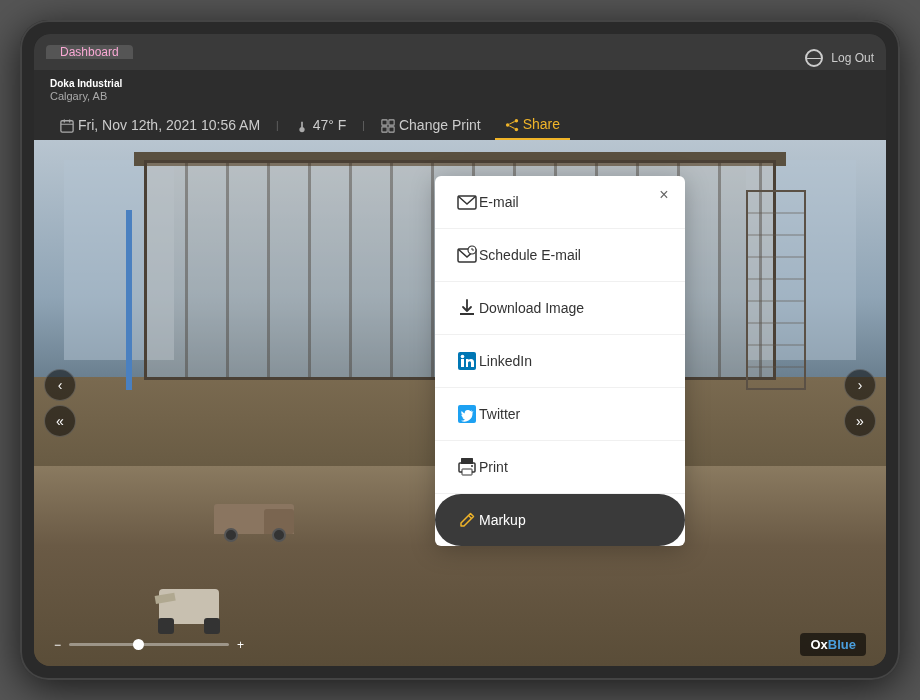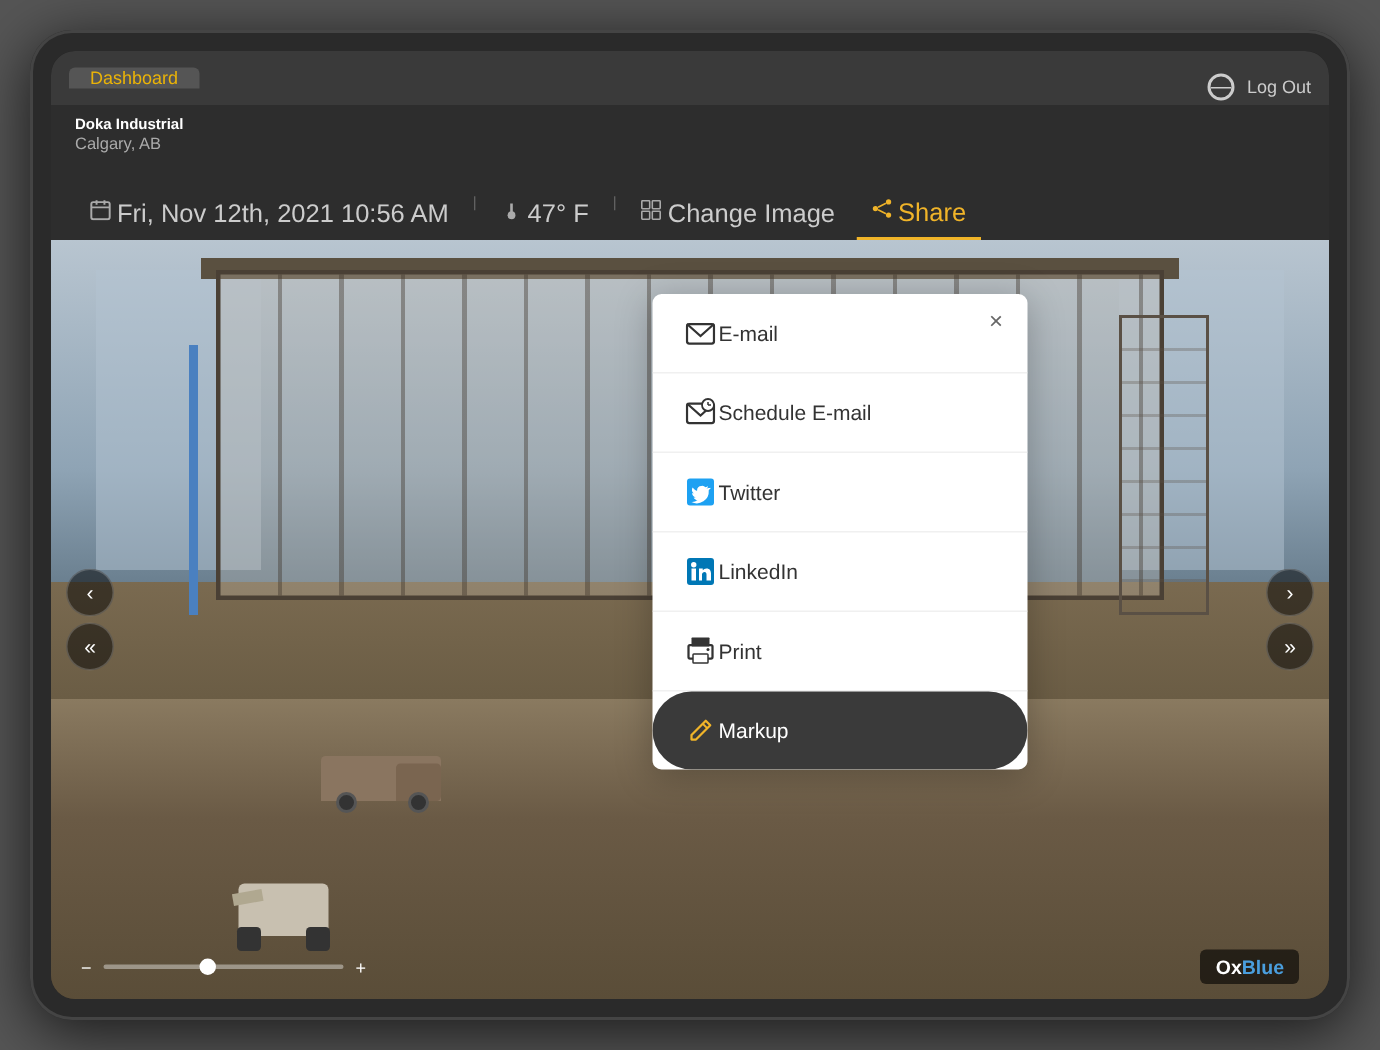--- a/index.html
+++ b/index.html
@@ -36,21 +36,21 @@
       background: #3a3a3a;
       height: 36px;
       display: flex;
       align-items: center;
       padding: 0 12px;
       justify-content: space-between;
       flex-shrink: 0;
     }
     .tab-dashboard {
       background: #555;
-      color: #eab308;
+      color: #f9a8d4;
       font-size: 12px;
       padding: 0 14px;
       border-radius: 4px 4px 0 0;
     }
     .top-bar-right {
       display: flex;
       align-items: center;
       gap: 8px;
       color: #ccc;
       font-size: 12px;
@@ -93,28 +93,27 @@
     }
     .toolbar {
       display: flex;
       align-items: center;
       gap: 4px;
       margin-top: 8px;
       padding-bottom: 0;
     }
     .toolbar-item {
       color: #ccc;
-      font-size: 17px;
-      display: flex;
-      align-items: flex-start;
+      font-size: 14px;
+      display: flex;
+      align-items: flex-end;
       gap: 4px;
       padding: 6px 10px;
       cursor: pointer;
       border-radius: 4px 4px 0 0;
-      margin-top: 16px;
     }
     .toolbar-item.active {
       color: #f0b429;
       border-bottom: 2px solid #f0b429;
     }
     .toolbar-item .icon-svg {
       width: 14px;
       height: 14px;
     }
     .separator {
@@ -469,21 +468,21 @@
           <span>47° F</span>
         </div>
         <span class="separator">|</span>
         <div class="toolbar-item">
           <svg class="icon-svg" viewBox="0 0 16 16" fill="none">
             <rect x="1" y="1" width="6" height="6" rx="0.5" stroke="#aaa" stroke-width="1.2" fill="none"></rect>
             <rect x="9" y="1" width="6" height="6" rx="0.5" stroke="#aaa" stroke-width="1.2" fill="none"></rect>
             <rect x="1" y="9" width="6" height="6" rx="0.5" stroke="#aaa" stroke-width="1.2" fill="none"></rect>
             <rect x="9" y="9" width="6" height="6" rx="0.5" stroke="#aaa" stroke-width="1.2" fill="none"></rect>
           </svg>
-          <span>Change Image</span>
+          <span>Change Print</span>
         </div>
         <div class="toolbar-item active">
           <svg class="icon-svg" viewBox="0 0 16 16" fill="none">
             <circle cx="13" cy="3" r="2" fill="#f0b429"></circle>
             <circle cx="3" cy="8" r="2" fill="#f0b429"></circle>
             <circle cx="13" cy="13" r="2" fill="#f0b429"></circle>
             <line x1="5" y1="7" x2="11" y2="4" stroke="#f0b429" stroke-width="1.2"></line>
             <line x1="5" y1="9" x2="11" y2="12" stroke="#f0b429" stroke-width="1.2"></line>
           </svg>
           <span style="color:#f0b429;">Share</span>
@@ -562,47 +561,56 @@
                 <rect x="1" y="4" width="18" height="13" rx="1.5" stroke="#333" stroke-width="1.5" fill="none"></rect>
                 <polyline points="1,4 10,12 19,4" stroke="#333" stroke-width="1.5" fill="none"></polyline>
                 <circle cx="15" cy="5" r="4" fill="#fff" stroke="#333" stroke-width="1.2"></circle>
                 <line x1="15" y1="3" x2="15" y2="5" stroke="#333" stroke-width="1"></line>
                 <line x1="15" y1="5" x2="17" y2="5" stroke="#333" stroke-width="1"></line>
               </svg>
             </div>
             <span>Schedule E-mail</span>
           </div>
 
-
-
           <div class="dropdown-item">
             <div class="item-icon">
               <svg viewBox="0 0 20 20" fill="none" xmlns="http://www.w3.org/2000/svg">
-                <rect x="1" y="1" width="18" height="18" rx="2" fill="#1da1f2"></rect>
-                <path d="M15.5 7.4c-.5.2-1 .3-1.6.4.6-.3 1-.9 1.2-1.6-.5.3-1.1.5-1.8.7A2.8 2.8 0 0010.5 6c-1.6 0-2.8 1.3-2.8 2.8 0 .2 0 .4.1.6A8 8 0 014.7 7c-.3.5-.4 1-.4 1.6 0 1 .5 1.8 1.3 2.3-.4 0-.9-.1-1.2-.3v.1c0 1.4 1 2.5 2.3 2.8-.2.1-.5.1-.8.1-.2 0-.4 0-.5-.1.4 1.1 1.4 1.9 2.6 1.9A5.6 5.6 0 014.5 16.7h-.6A8 8 0 0015.5 9c0-.1 0-.2 0-.4.6-.4 1.1-.9 1.5-1.5l-.5.3z" fill="#fff"></path>
+                <path d="M10 2v11M6 9l4 4 4-4" stroke="#333" stroke-width="1.8" stroke-linecap="round" stroke-linejoin="round"></path>
+                <path d="M3 15h14v2H3z" fill="#333"></path>
               </svg>
             </div>
-            <span>Twitter</span>
-          </div>
+            <span>Download Image</span>
+          </div>
+
 
           <div class="dropdown-item">
             <div class="item-icon">
               <svg viewBox="0 0 20 20" fill="none" xmlns="http://www.w3.org/2000/svg">
                 <rect x="1" y="1" width="18" height="18" rx="2" fill="#0077b5"></rect>
                 <rect x="4" y="8" width="3" height="8" fill="#fff"></rect>
                 <circle cx="5.5" cy="5.5" r="1.8" fill="#fff"></circle>
                 <path d="M9 8h2.5v1.1A3.2 3.2 0 0114 8c2.2 0 3 1.5 3 3.5V16h-3v-4c0-1-.4-1.7-1.3-1.7S11 11 11 12v4H9V8z" fill="#fff"></path>
               </svg>
             </div>
             <span>LinkedIn</span>
           </div>
 
           <div class="dropdown-item">
             <div class="item-icon">
               <svg viewBox="0 0 20 20" fill="none" xmlns="http://www.w3.org/2000/svg">
+                <rect x="1" y="1" width="18" height="18" rx="2" fill="#1da1f2"></rect>
+                <path d="M15.5 7.4c-.5.2-1 .3-1.6.4.6-.3 1-.9 1.2-1.6-.5.3-1.1.5-1.8.7A2.8 2.8 0 0010.5 6c-1.6 0-2.8 1.3-2.8 2.8 0 .2 0 .4.1.6A8 8 0 014.7 7c-.3.5-.4 1-.4 1.6 0 1 .5 1.8 1.3 2.3-.4 0-.9-.1-1.2-.3v.1c0 1.4 1 2.5 2.3 2.8-.2.1-.5.1-.8.1-.2 0-.4 0-.5-.1.4 1.1 1.4 1.9 2.6 1.9A5.6 5.6 0 014.5 16.7h-.6A8 8 0 0015.5 9c0-.1 0-.2 0-.4.6-.4 1.1-.9 1.5-1.5l-.5.3z" fill="#fff"></path>
+              </svg>
+            </div>
+            <span>Twitter</span>
+          </div>
+
+          <div class="dropdown-item">
+            <div class="item-icon">
+              <svg viewBox="0 0 20 20" fill="none" xmlns="http://www.w3.org/2000/svg">
                 <rect x="4" y="1" width="12" height="6" rx="0.5" fill="#333"></rect>
                 <rect x="2" y="6" width="16" height="9" rx="1" stroke="#333" stroke-width="1.5" fill="none"></rect>
                 <rect x="5" y="12" width="10" height="6" rx="0.5" fill="#fff" stroke="#333" stroke-width="1"></rect>
                 <circle cx="15" cy="9" r="1" fill="#333"></circle>
               </svg>
             </div>
             <span>Print</span>
           </div>
 
           <div class="dropdown-item active">

